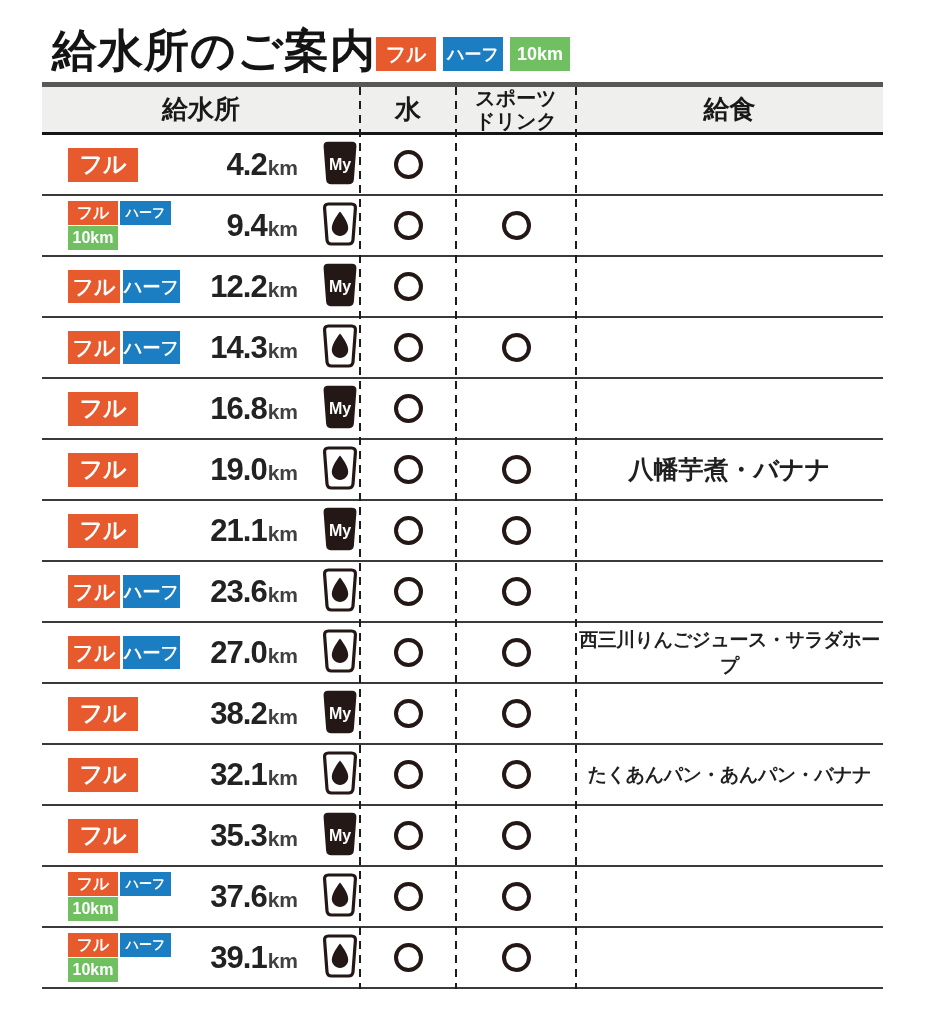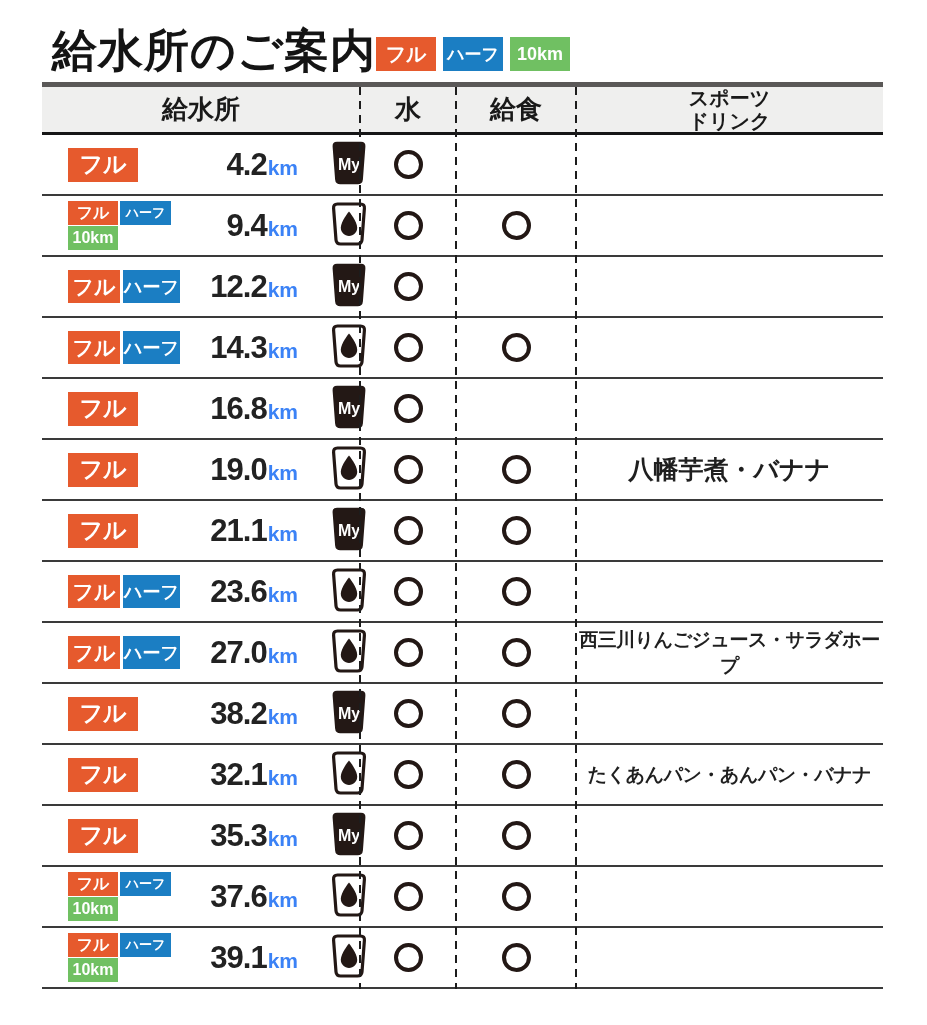--- a/index.html
+++ b/index.html
@@ -39,22 +39,22 @@
   .cell{display:flex;align-items:center;justify-content:center;height:100%;}
   .cell.station{
     display:grid;grid-template-columns:133px 97px 52px;align-items:center;justify-items:start;
     padding-left:16px;box-sizing:border-box;
   }
   .badges{display:flex;gap:3px;align-items:center;}
   .badges.stacked{flex-direction:column;align-items:flex-start;gap:1px;}
   .bline{display:flex;gap:2px;}
   .distance{justify-self:stretch;display:flex;justify-content:flex-end;align-items:baseline;white-space:nowrap;}
   .d-num{font-size:31px;font-weight:700;letter-spacing:-1px;color:#222;}
-  .d-unit{font-size:21px;font-weight:700;margin-left:1px;color:#3b82f6;}
-  .cup{margin-left:32px;display:block;}
+  .d-unit{font-size:21px;font-weight:700;margin-left:1px;color:#404040;}
+  .cup{margin-left:23px;display:block;}
   .circle{width:29px;height:29px;border:4px solid #231815;border-radius:50%;box-sizing:border-box;}
   .food{font-weight:700;color:#1f1f1f;text-align:center;width:100%;}
   .food.large{font-size:25px;}
   .food.small{font-size:19px;letter-spacing:-0.5px;}
   .vline{
     position:absolute;top:5px;bottom:0;width:2px;
     background:repeating-linear-gradient(180deg,#1c1c1c 0 8px,transparent 8px 14px);
   }
   .vline.v1{left:317px;}
   .vline.v2{left:413px;}
@@ -71,25 +71,25 @@
         <span class="badge lg full" style="background: rgb(230, 90, 45);">フル</span>
         <span class="badge lg half" style="background: rgb(27, 126, 195);">ハーフ</span>
         <span class="badge lg ten" style="background: rgb(112, 192, 98);">10km</span>
       </div>
   </div>
 
   <div class="table">
     <div class="thead">
       <div class="th">給水所</div>
       <div class="th">水</div>
-      <div class="th">給食</div>
       <div class="th sports">
         <div>スポーツ</div>
         <div>ドリンク</div>
       </div>
+      <div class="th">給食</div>
     </div>
 
     <div id="tbody">
         <div class="row">
           <div class="cell station">
             <div class="badges">
               <span class="badge xl full" style="background: rgb(230, 90, 45);">フル</span>
             </div>
             <div class="distance">
               <span class="d-num">4.2</span>

